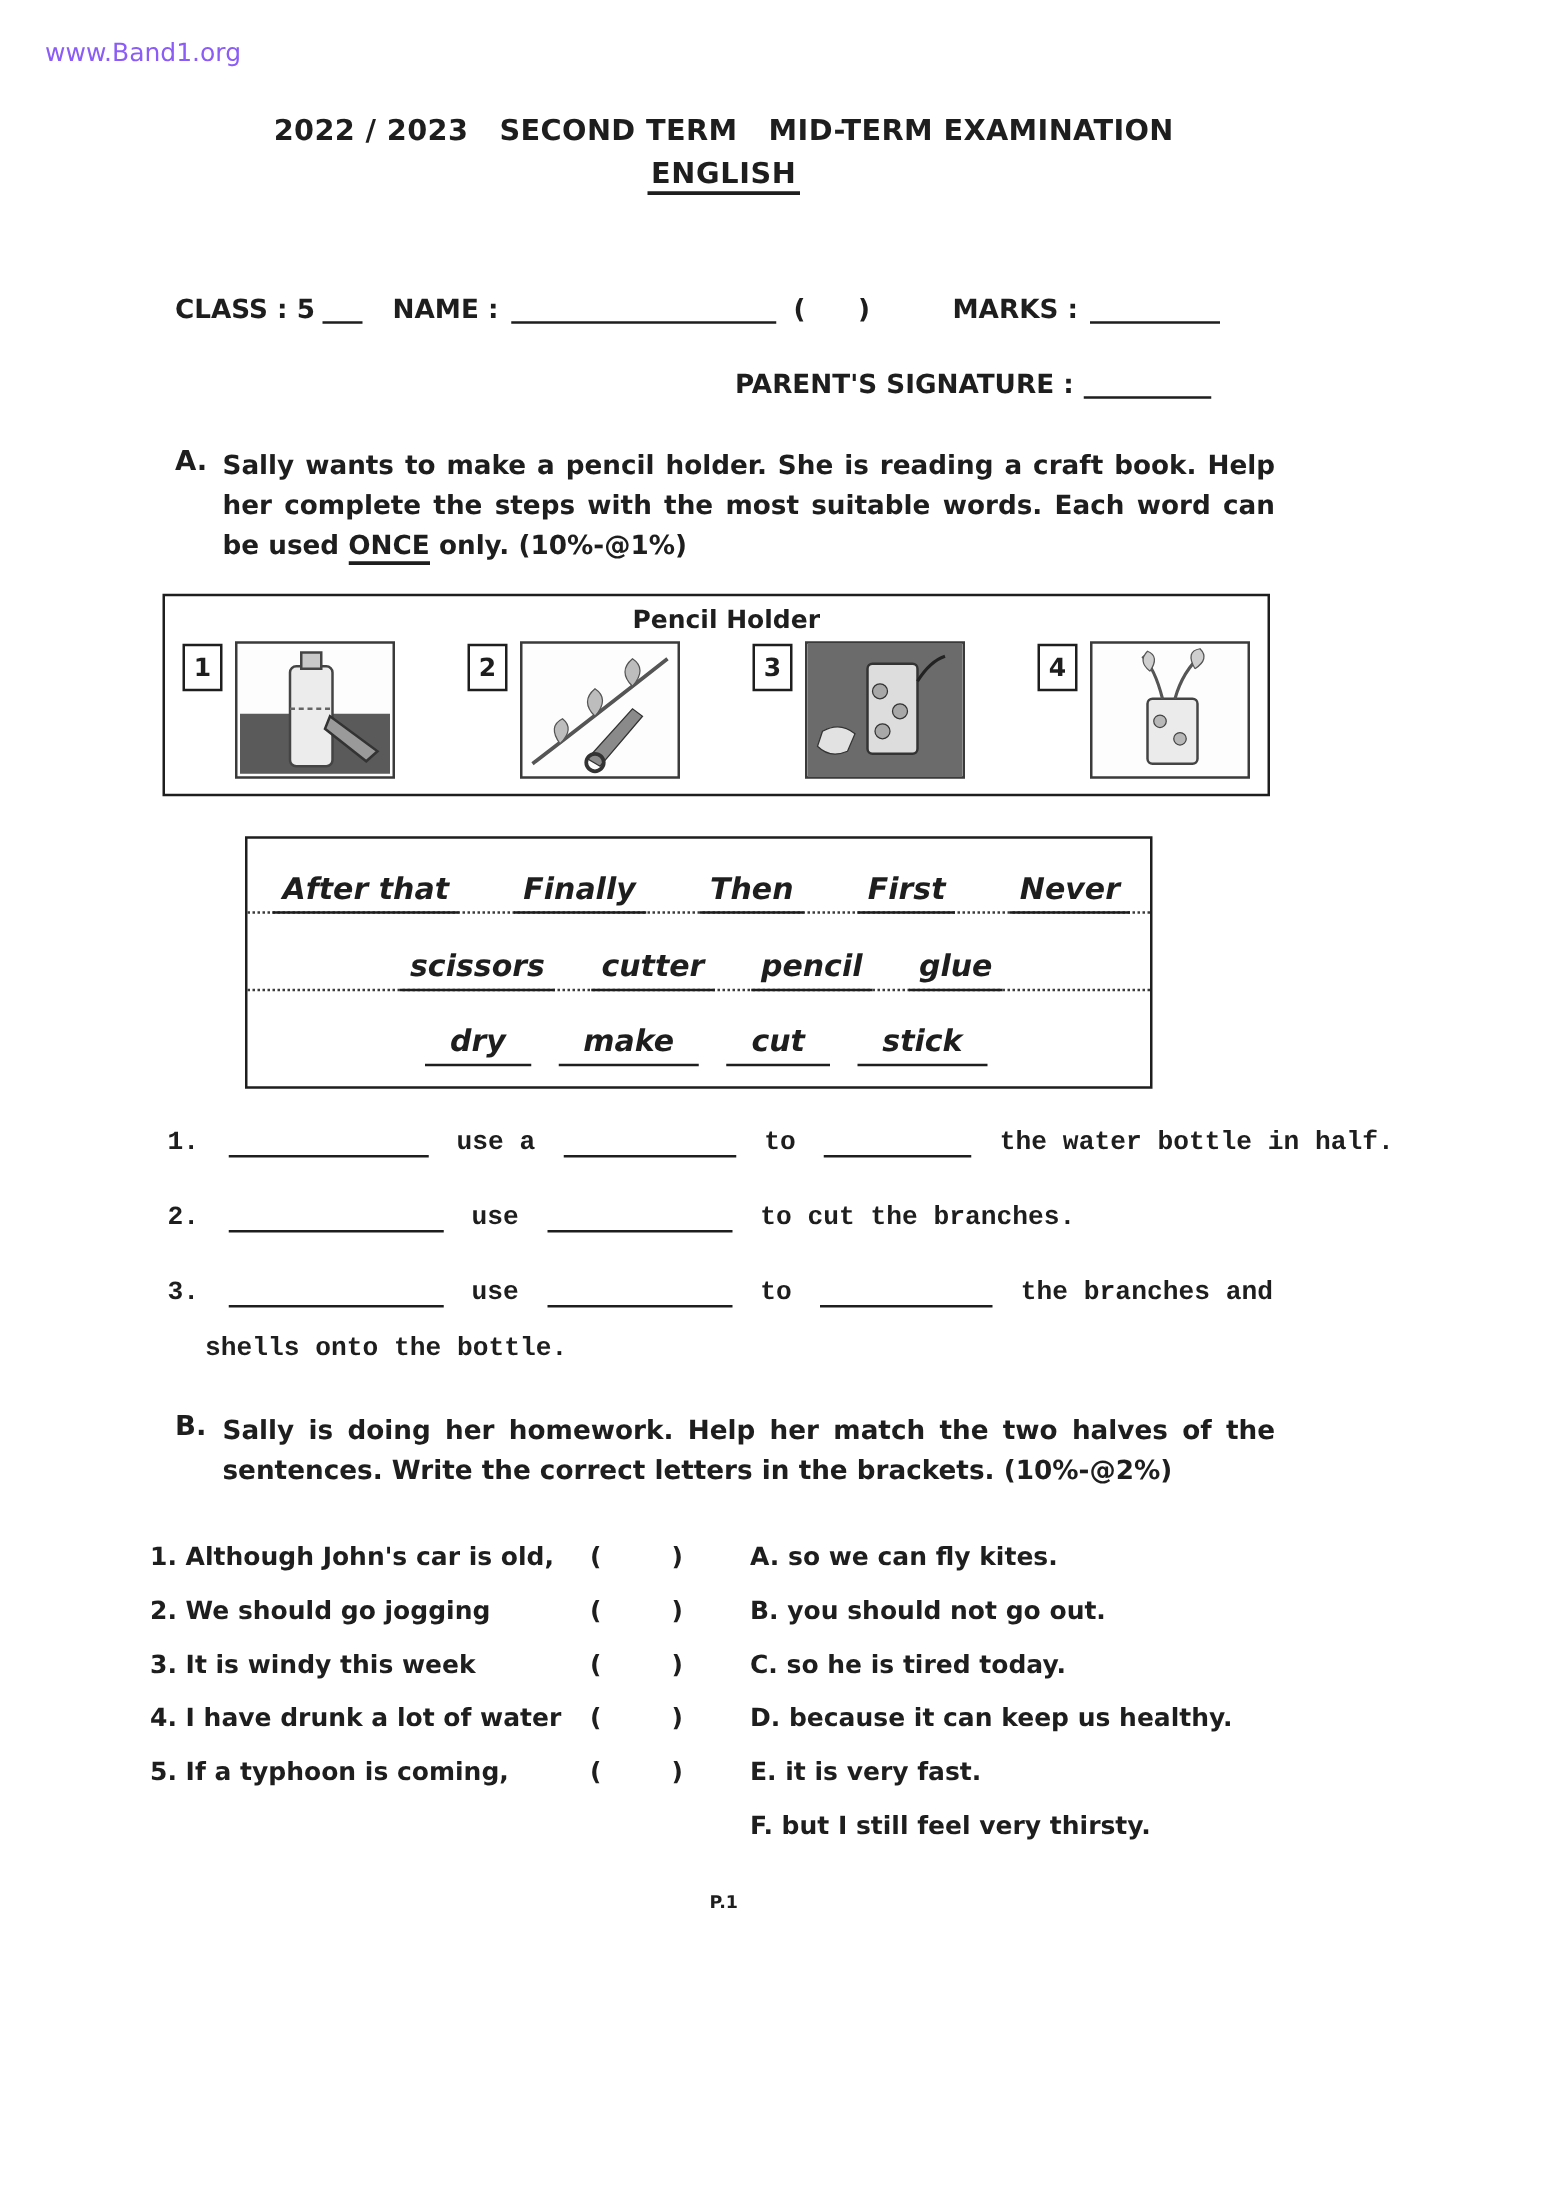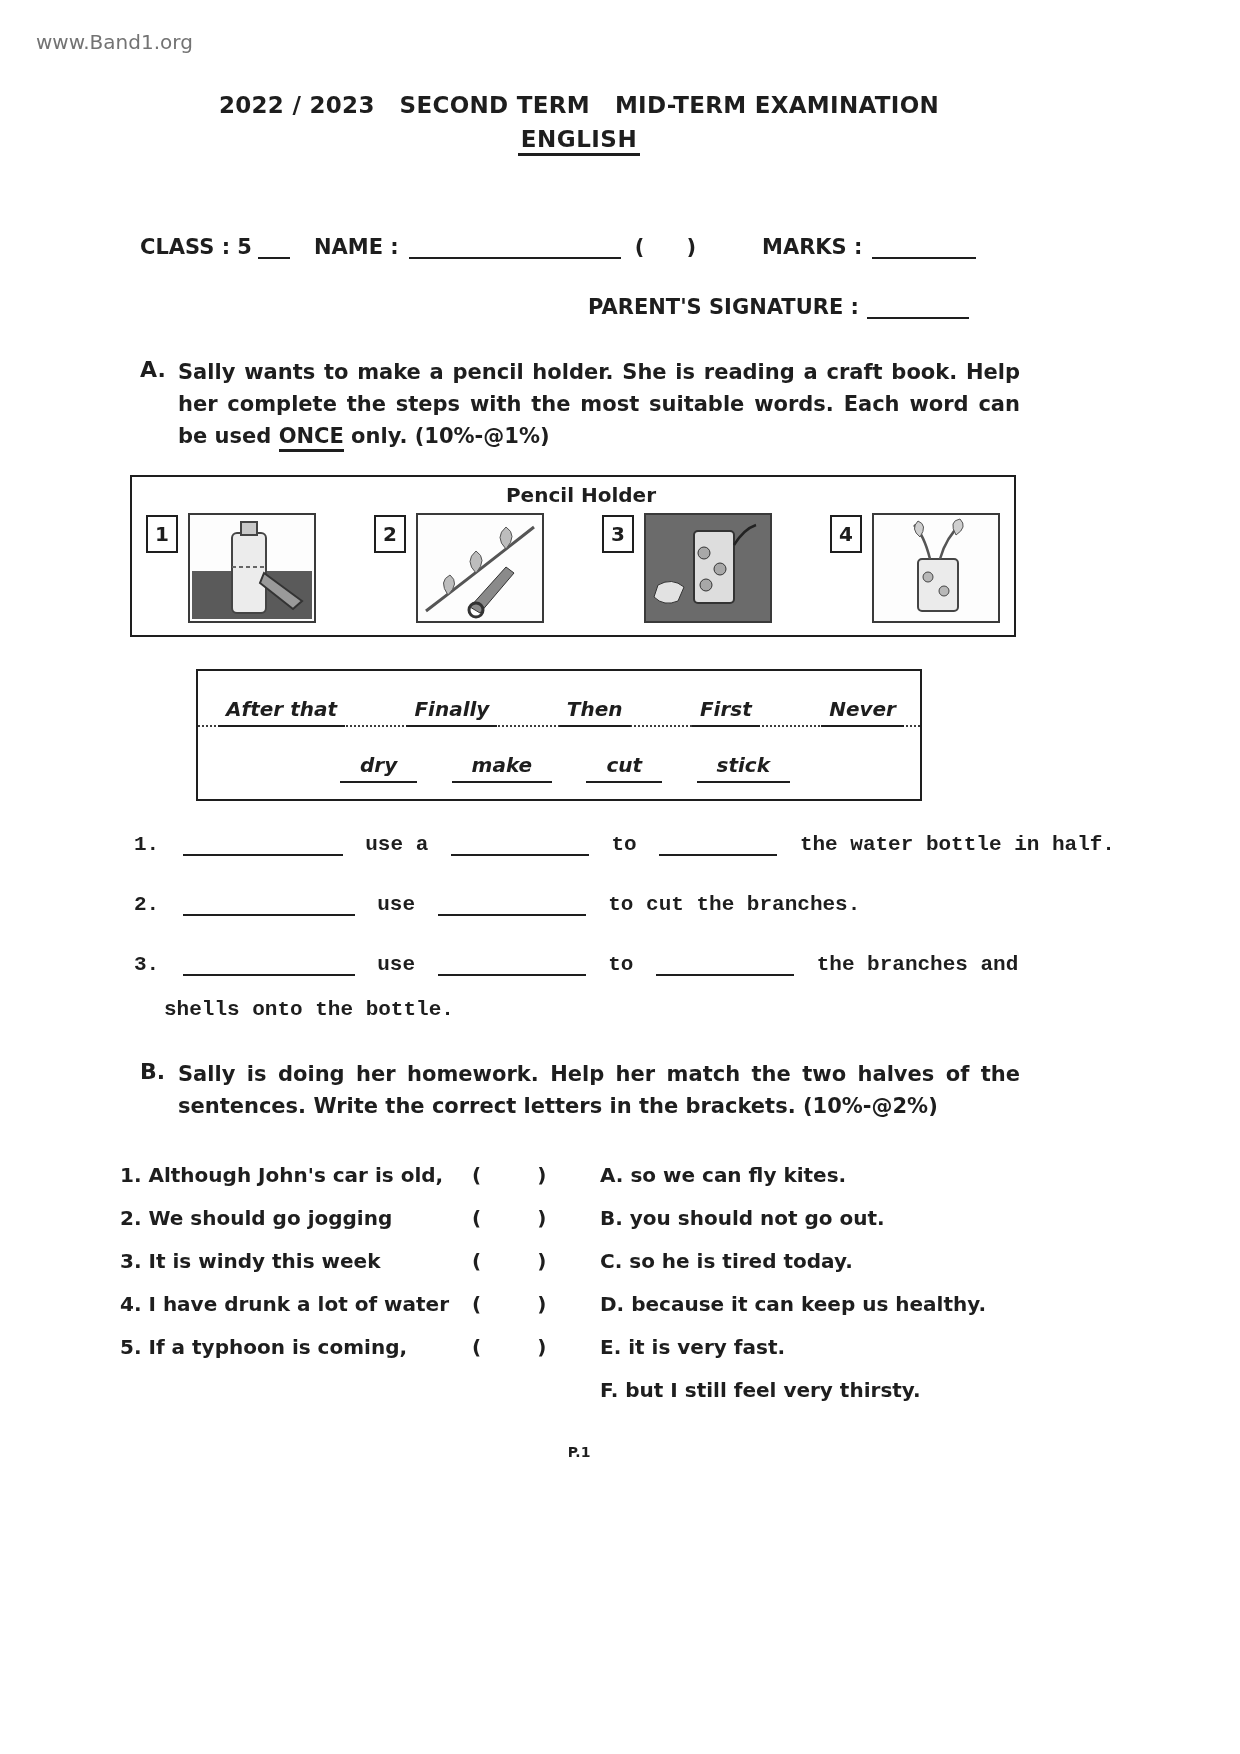--- a/index.html
+++ b/index.html
@@ -12,21 +12,21 @@
     color: #1e1e1e;
     font-family: "DejaVu Sans", sans-serif;
     font-weight: 700;
     overflow: hidden;
   }
   .watermark {
     position: absolute;
     top: 30px; left: 36px;
     font-size: 20px;
     font-weight: 400;
-    color: #737373;
+    color: #8b5cf6;
   }
   .content { width: 990px; margin-left: 84px; padding-top: 92px; }
 
   .exam-title { text-align: center; font-size: 23px; white-space: pre-wrap; letter-spacing: 0.3px; }
   .subject-line { text-align: center; margin-top: 8px; font-size: 23px; }
   .subject-line .u { border-bottom: 3px solid #1e1e1e; padding: 0 3px 1px; letter-spacing: 0.5px; }
 
   .blank { display: inline-block; border-bottom: 2.5px solid #1e1e1e; height: 24px; vertical-align: bottom; }
 
   .info-row { display: flex; align-items: flex-end; margin: 44px 0 0 56px; font-size: 21px; white-space: nowrap; }
@@ -57,21 +57,21 @@
   .step-img { width: 128px; height: 110px; border: 2px solid #3a3a3a; background: #fdfdfd; }
   .step-img svg { display: block; }
 
   .word-bank { margin: 32px 0 0 112px; width: 726px; border: 2px solid #1e1e1e; }
   .wb-row { display: flex; align-items: flex-end; }
   .wb-row1 { padding: 26px 16px 0 20px; justify-content: space-between; border-bottom: 2px dotted #3c3c3c; }
   .wb-row2 { padding: 28px 118px 0 122px; justify-content: space-between; border-bottom: 2px dotted #3c3c3c; }
   .wb-row3 { padding: 26px 130px 18px 142px; justify-content: space-between; align-items: center; }
   .wb-word {
     border-bottom: 2px solid #1e1e1e; margin-bottom: -2px;
-    padding: 0 8px 4px; font-size: 20px; font-style: italic;
+    padding: 0 8px 4px; font-size: 24px; font-style: italic;
   }
   .wb-row3 .wb-word { padding: 0 20px 4px; }
 
   .questions { margin-top: 31px; font-size: 21px; font-family: Liberation Mono, monospace; }
   .question { margin: 0 0 36px 50px; white-space: nowrap; }
   .question .blank { margin: 0 10px; }
   .q-num { display: inline-block; min-width: 26px; }
   .b-l  { width: 160px; }
   .b-m  { width: 138px; }
   .b-s  { width: 118px; }
@@ -192,20 +192,26 @@
     </div>
 
     <div class="word-bank">
       <div class="wb-row wb-row1">
         <span class="wb-word">After that</span>
         <span class="wb-word">Finally</span>
         <span class="wb-word">Then</span>
         <span class="wb-word">First</span>
         <span class="wb-word">Never</span>
       </div>
+      <div class="wb-row wb-row2">
+        <span class="wb-word">scissors</span>
+        <span class="wb-word">cutter</span>
+        <span class="wb-word">pencil</span>
+        <span class="wb-word">glue</span>
+      </div>
       <div class="wb-row wb-row3">
         <span class="wb-word">dry</span>
         <span class="wb-word">make</span>
         <span class="wb-word">cut</span>
         <span class="wb-word">stick</span>
       </div>
     </div>
 
     <div class="questions">
       <div class="question">

